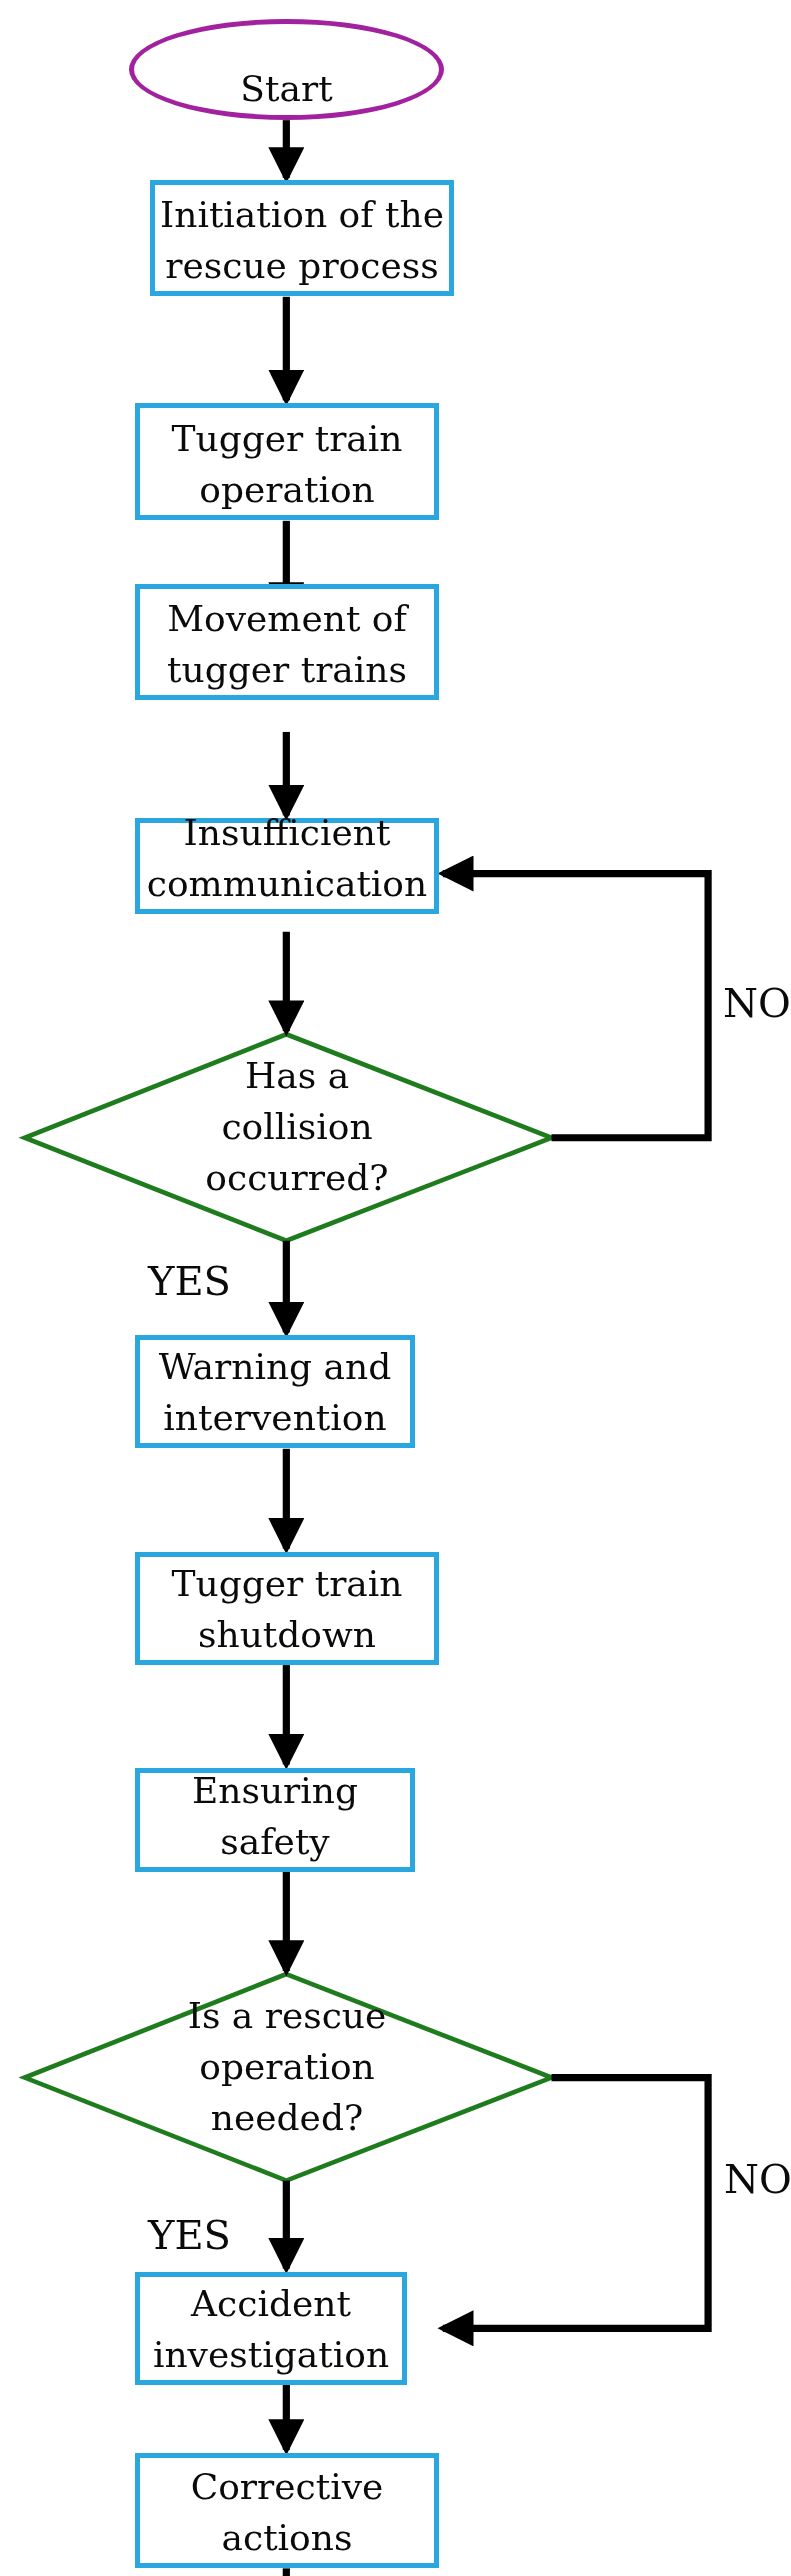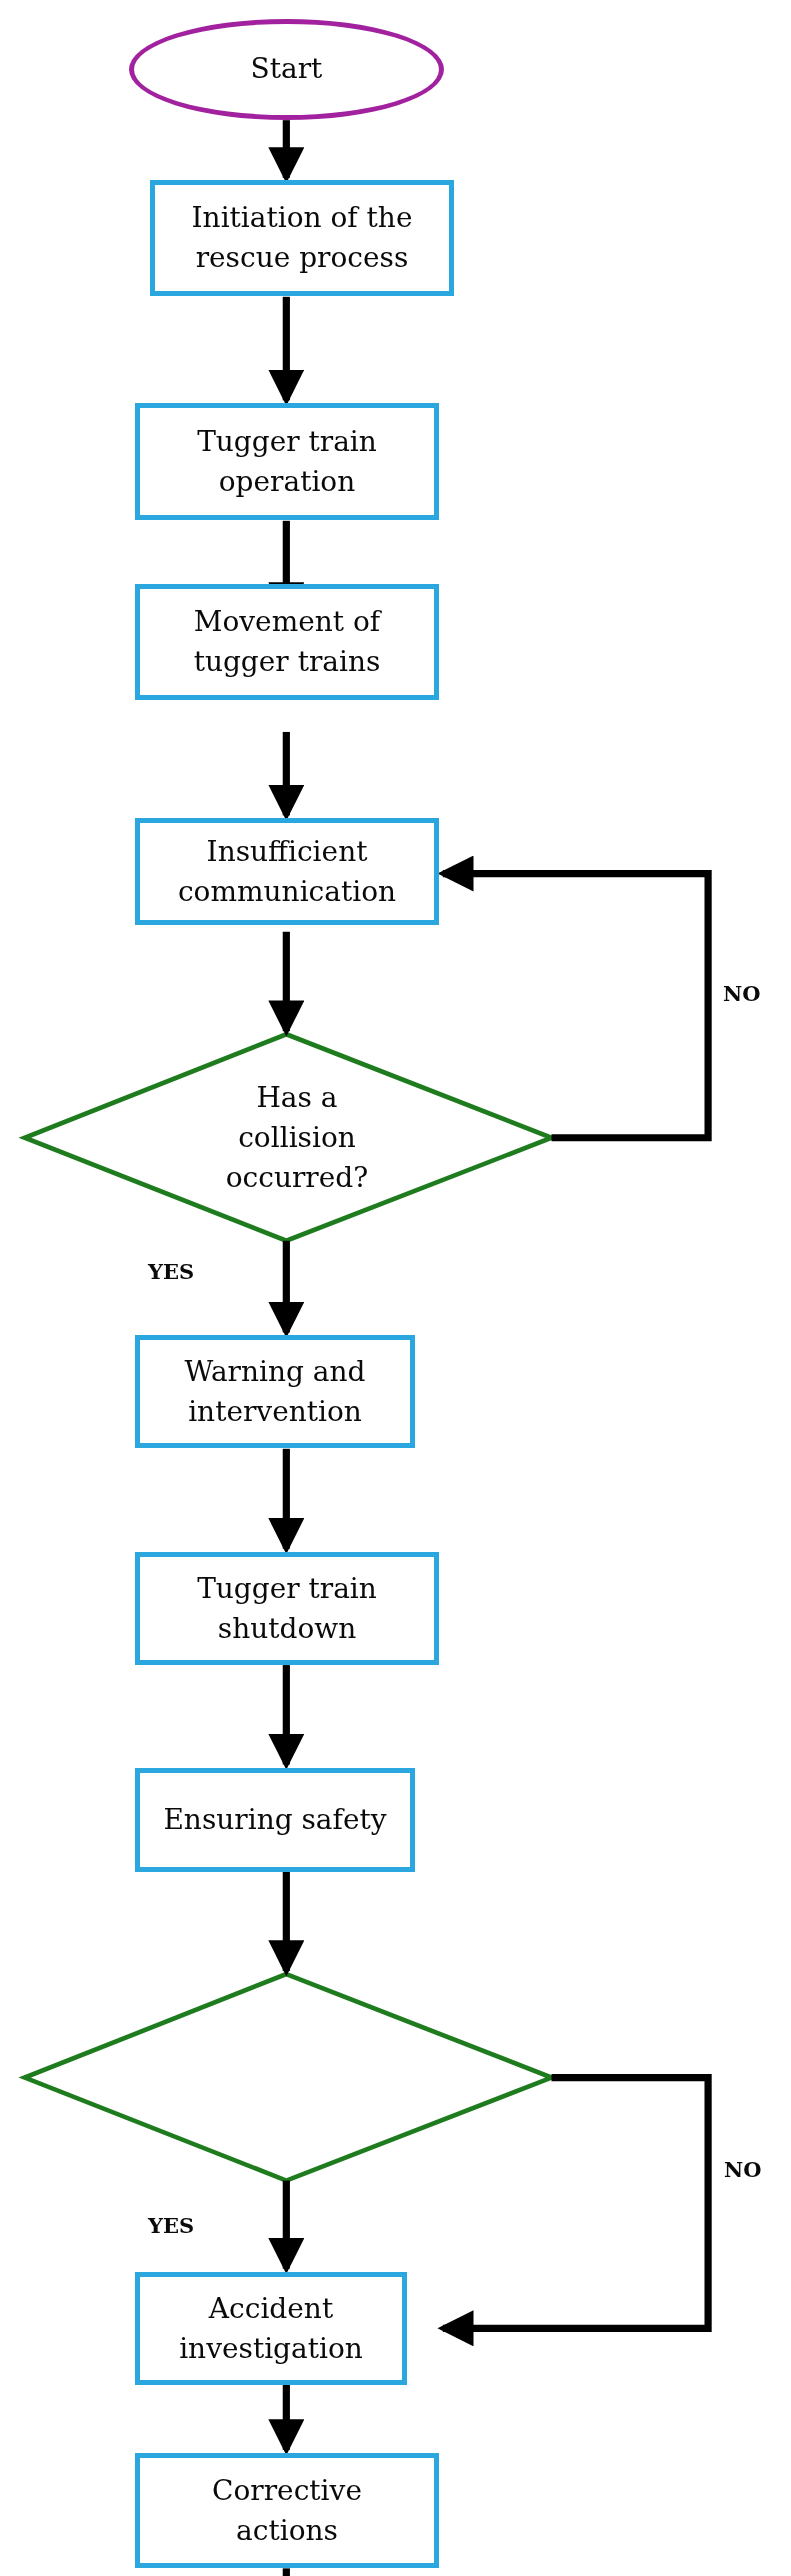--- a/index.html
+++ b/index.html
@@ -20,34 +20,33 @@
     color:var(--text);
     overflow:hidden;
   }
   svg.connectors{position:absolute;left:0;top:0;z-index:1;}
   .edge{stroke:var(--connector);stroke-width:14;fill:none;}
   .diamond{fill:#ffffff;stroke:var(--decision-border);stroke-width:9;}
   .arrowhead{fill:var(--connector);}
 
   .node{
     position:absolute;z-index:2;
-    display:flex;flex-direction:column;align-items:center;justify-content:center;
+    display:flex;flex-direction:column;align-items:center;justify-content:flex-end;
     text-align:center;
-    font-size:28px;line-height:1.42;
+    font-size:36px;line-height:1.42;
     background:#ffffff;
   }
   .node span{display:block;}
   .process{border:5.2px solid var(--process-border);}
   .terminator{border:5.2px solid var(--terminator-border);border-radius:50%;}
   .decision-label{background:transparent;z-index:3;}
   .edge-label{
     position:absolute;z-index:3;
-    font-size:21px;line-height:1;
+    font-size:40px;line-height:1;
     background:transparent;
-    font-weight:bold;
   }
 </style>
 </head>
 <body>
 
 <div class="canvas">
 
   <svg class="connectors" width="791" height="2792" viewBox="0 0 1536 5419">
     <defs>
       <marker id="ah" viewBox="0 0 10 10" refX="8.5" refY="5" markerWidth="5" markerHeight="5" orient="auto">
@@ -87,21 +86,21 @@
   <div class="node process" style="left:135px;top:403px;width:304px;height:117px;">
     <span>Tugger train</span>
     <span>operation</span>
   </div>
 
   <div class="node process" style="left:135px;top:584px;width:304px;height:116px;">
     <span>Movement of</span>
     <span>tugger trains</span>
   </div>
 
-  <div class="node process" style="left:135px;top:818px;width:304px;height:107px;">
+  <div class="node process" style="left:135px;top:818px;width:304px;height:96px;">
     <span>Insufficient</span>
     <span>communication</span>
   </div>
 
   <div class="node decision-label" style="left:165px;top:1073px;width:264px;height:130px;">
     <span>Has a</span>
     <span>collision</span>
     <span>occurred?</span>
   </div>
 
@@ -113,20 +112,25 @@
   <div class="node process" style="left:135px;top:1552px;width:304px;height:113px;">
     <span>Tugger train</span>
     <span>shutdown</span>
   </div>
 
   <div class="node process" style="left:135px;top:1768px;width:280px;height:104px;">
     <span>Ensuring safety</span>
     <span></span>
   </div>
 
+  <div class="node decision-label" style="left:155px;top:2013px;width:264px;height:130px;">
+    <span>Is a rescue</span>
+    <span>operation</span>
+    <span>needed?</span>
+  </div>
 
   <div class="node process" style="left:135px;top:2272px;width:272px;height:113px;">
     <span>Accident</span>
     <span>investigation</span>
   </div>
 
   <div class="node process" style="left:135px;top:2453px;width:304px;height:115px;">
     <span>Corrective</span>
     <span>actions</span>
   </div>

